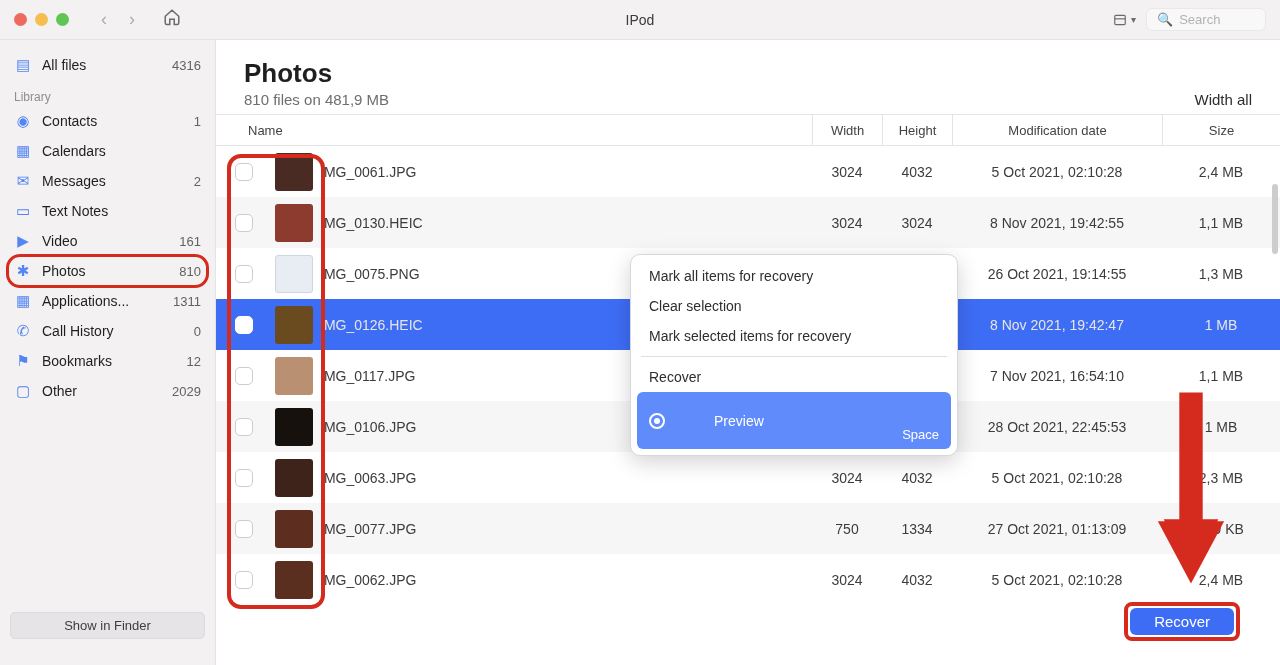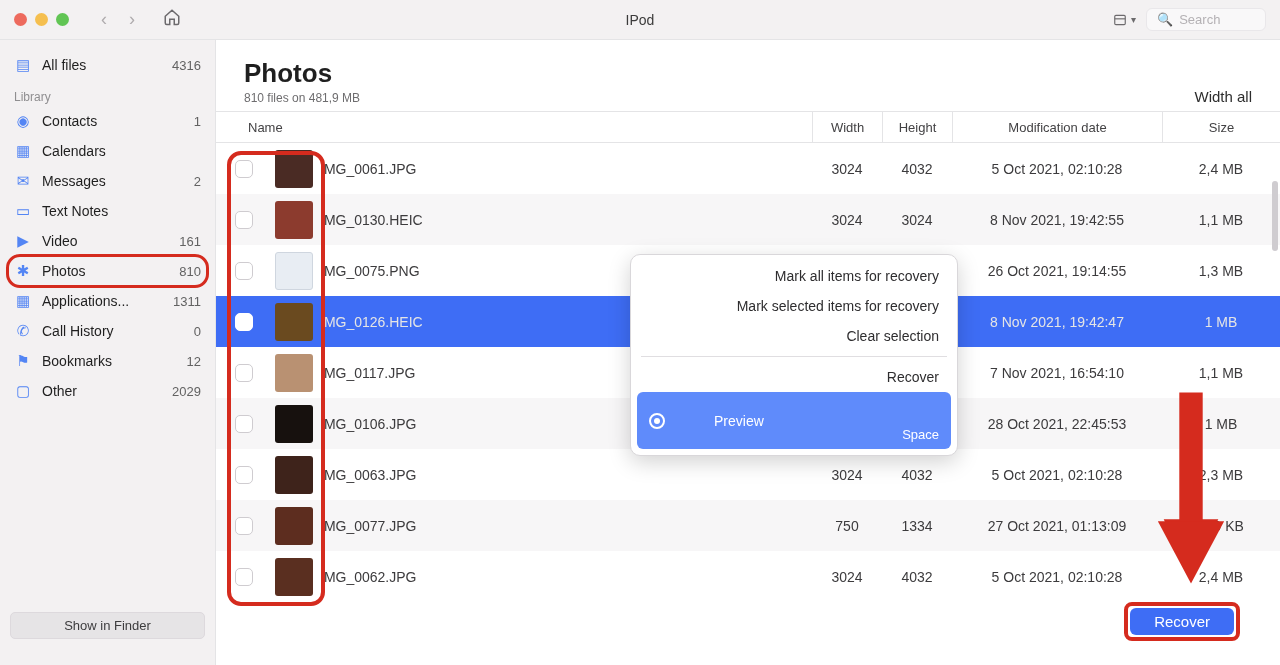--- a/index.html
+++ b/index.html
@@ -40,21 +40,21 @@
   .side-icon{width:18px;height:18px;display:flex;align-items:center;justify-content:center;color:#5385f4;font-size:15px;}
   .side-section{font-size:12px;color:#8f8e90;padding:10px 14px 2px;}
   .side-item.selected{}
   .side-item.selected .side-icon{color:#5385f4;}
   .red-ring-sidebar{position:absolute;left:6px;right:6px;top:-2px;bottom:-2px;border:3px solid var(--highlight);border-radius:14px;pointer-events:none;}
   .show-finder{margin:auto 10px 26px;background:#e6e4e6;border:1px solid #ddd9dd;border-radius:5px;padding:5px 0;font-size:13px;color:#3d3c3e;text-align:center;}
   
   .content{flex:1;display:flex;flex-direction:column;background:#fff;position:relative;}
   .header{padding:18px 28px 6px;display:flex;align-items:flex-end;}
   .header h1{margin:0;font-size:26px;font-weight:700;}
-  .sub{font-size:12px;color:#6e6d6f;margin-top:2px;}
+  .sub{font-size:15px;color:#6e6d6f;margin-top:2px;}
   .select-all{margin-left:auto;font-size:15px;color:#2d2d2d;cursor:default;}
   .thead{display:flex;align-items:center;border-top:1px solid var(--border);border-bottom:1px solid var(--border);height:32px;font-size:13px;color:#434244;}
   .th-name{flex:1;padding-left:32px;}
   .th{width:70px;text-align:left;border-left:1px solid var(--border);height:100%;display:flex;align-items:center;justify-content:center;}
   .th-date{width:210px;}
   .th-size{width:118px;}
   .tbody{flex:1;overflow:hidden;position:relative;}
   .row{display:flex;align-items:center;height:51px;font-size:14px;}
   .row:nth-child(even){background:var(--row-alt);}
   .row.selected{background:var(--blue);color:#fff;}
@@ -69,21 +69,21 @@
   .c-w{width:70px;text-align:center;}
   .c-h{width:70px;text-align:center;}
   .c-date{width:210px;text-align:center;}
   .c-size{width:118px;text-align:center;}
   
   .red-col{position:absolute;left:11px;top:8px;width:98px;height:455px;border:4px solid var(--highlight);border-radius:14px;pointer-events:none;z-index:30;}
   .red-recover{position:absolute;right:18px;bottom:10px;border:4px solid var(--highlight);border-radius:8px;padding:2px;pointer-events:none;z-index:30;}
   .recover-btn{background:var(--blue);color:#fff;font-size:15px;padding:5px 24px;border-radius:6px;border:none;}
   .footer-bar{position:absolute;right:22px;bottom:14px;z-index:20;}
   
-  .ctx{position:absolute;left:414px;top:214px;width:328px;background:var(--menu-bg);border:1px solid #d9d7da;border-radius:10px;box-shadow:0 6px 22px rgba(0,0,0,0.18);padding:6px;z-index:40;font-size:14px;text-align:right;}
+  .ctx{position:absolute;left:414px;top:214px;width:328px;background:var(--menu-bg);border:1px solid #d9d7da;border-radius:10px;box-shadow:0 6px 22px rgba(0,0,0,0.18);padding:6px;z-index:40;font-size:14px;}
   .ctx-item{padding:7px 12px;border-radius:6px;cursor:default;color:#2e2d2f;}
   .ctx-sep{height:1px;background:#e0dee1;margin:5px 4px;}
   .ctx-item.hover{background:var(--menu-hover);color:#fff;display:flex;align-items:center;gap:41px;}
   .ctx-item.hover .sc{margin-left:auto;font-size:13px;margin-top:28px;}
   .ctx-item.hover .eye{margin-right:8px;width:16px;height:16px;border:2px solid #fff;border-radius:50%;position:relative;}
   .ctx-item.hover .eye::after{content:"";position:absolute;inset:3px;border-radius:50%;background:#fff;}
   
   .arrow{position:absolute;right:50px;top:350px;z-index:35;}
   .arrow svg{width:78px;height:200px;}
   
@@ -327,22 +327,22 @@
           <div class="c-name cell">IMG_0062.JPG</div>
           <div class="c-w cell">3024</div>
           <div class="c-h cell">4032</div>
           <div class="c-date cell">5 Oct 2021, 02:10:28</div>
           <div class="c-size cell">2,4 MB</div>
         </div>
       </div>
 
     <div class="ctx">
       <div class="ctx-item">Mark all items for recovery</div>
+      <div class="ctx-item">Clear selection</div>
       <div class="ctx-item">Mark selected items for recovery</div>
-      <div class="ctx-item">Clear selection</div>
       <div class="ctx-sep"></div>
       <div class="ctx-item">Recover</div>
       <div class="ctx-item hover">
         <span class="eye"></span>
         <span>Preview</span>
         <span class="sc">Space</span>
       </div>
     </div>
 
     <div class="arrow">

